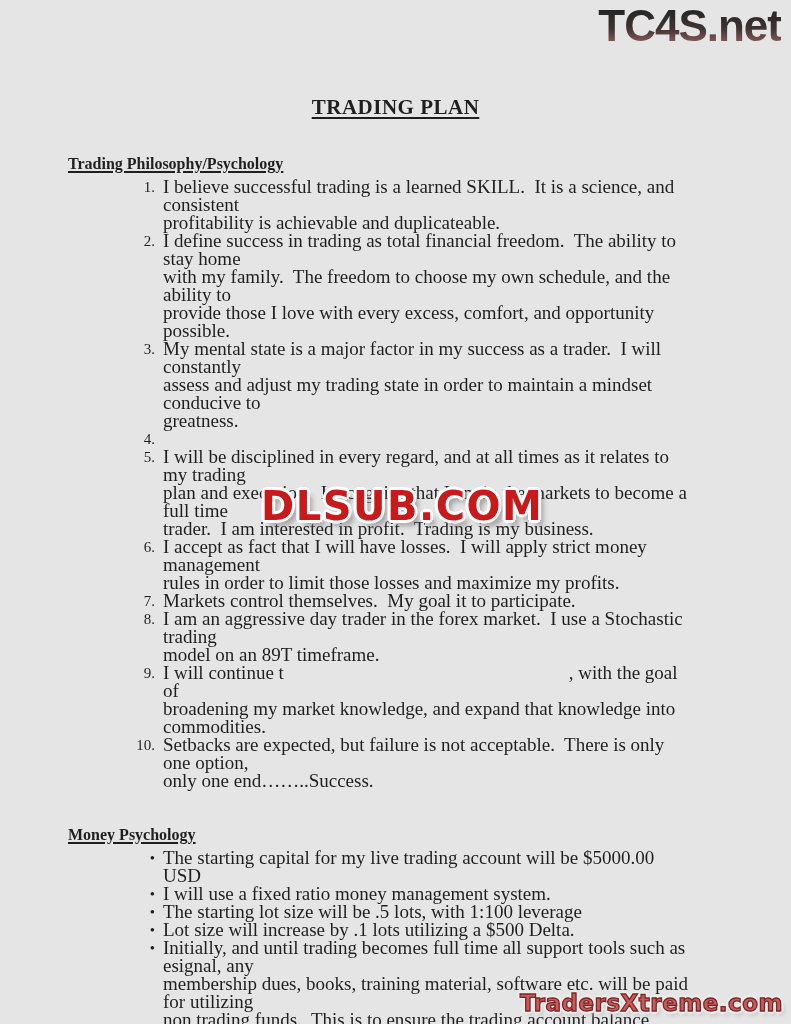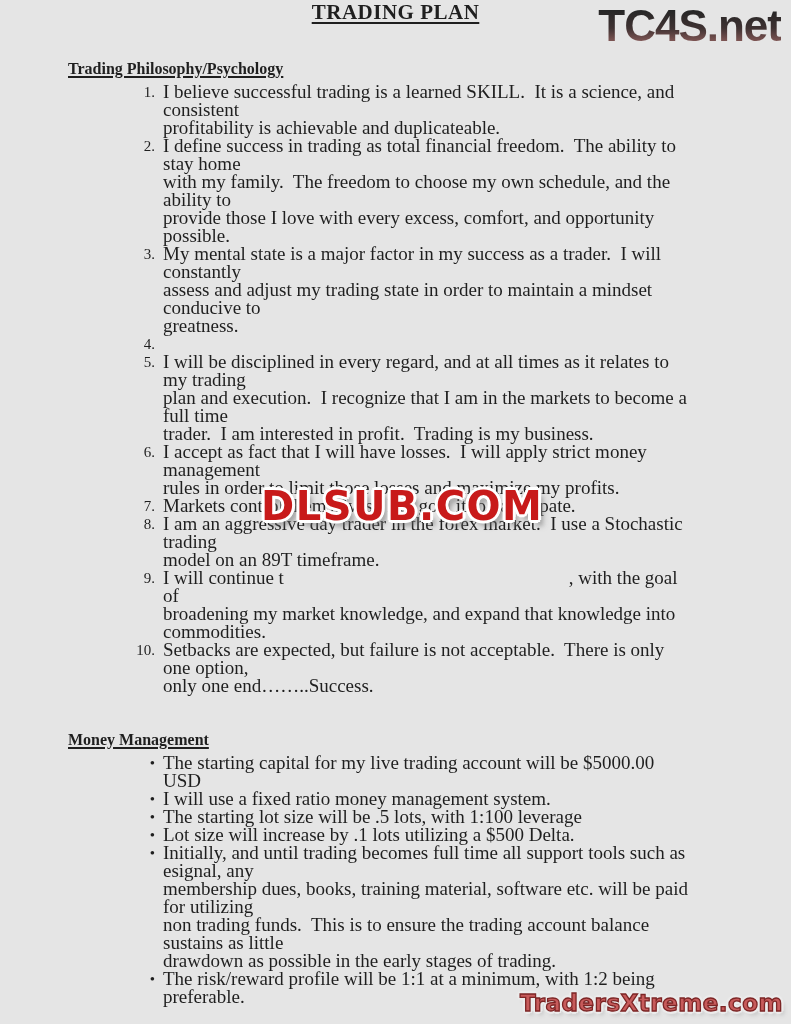--- a/index.html
+++ b/index.html
@@ -31,20 +31,21 @@
       background: linear-gradient(180deg, var(--tc4s-top, #262626) 15%, #3f3232 55%, var(--tc4s-bottom, #956260) 95%);
       -webkit-background-clip: text;
       background-clip: text;
       color: transparent;
     }
   }
 
   
   .title {
     margin: 0;
+    padding-top: 95px;
     text-align: center;
     font-size: 21px;
     font-weight: bold;
     letter-spacing: 0.5px;
     line-height: 24px;
     text-decoration: underline;
     text-decoration-thickness: 2px;
     text-underline-offset: 3px;
   }
 
@@ -194,21 +195,21 @@
       <div class="row">
         <span class="marker">10.</span>
         <div class="li-text">Setbacks are expected, but failure is not acceptable.  There is only one option,
 only one end……..Success.</div>
       </div>
 
     </div>
   </section>
 
   <section>
-    <h2 class="section-heading">Money Management</h2>
+    <h2 class="section-heading">Money Psychology</h2>
     <div class="list">
 
       <div class="row">
         <span class="marker">•</span>
         <div class="li-text">The starting capital for my live trading account will be $5000.00 USD</div>
       </div>
 
       <div class="row">
         <span class="marker">•</span>
         <div class="li-text">I will use a fixed ratio money management system.</div>

